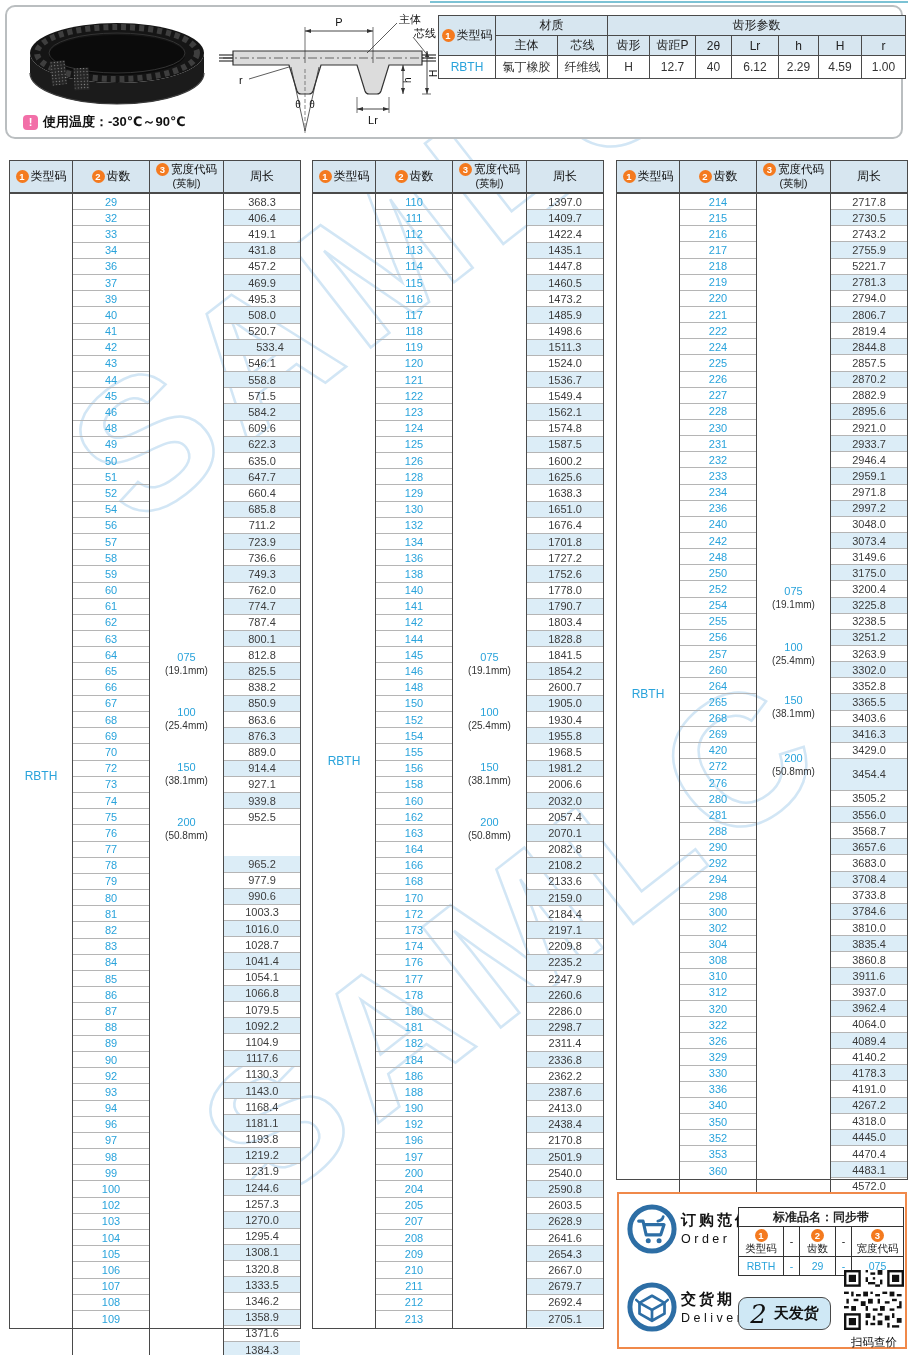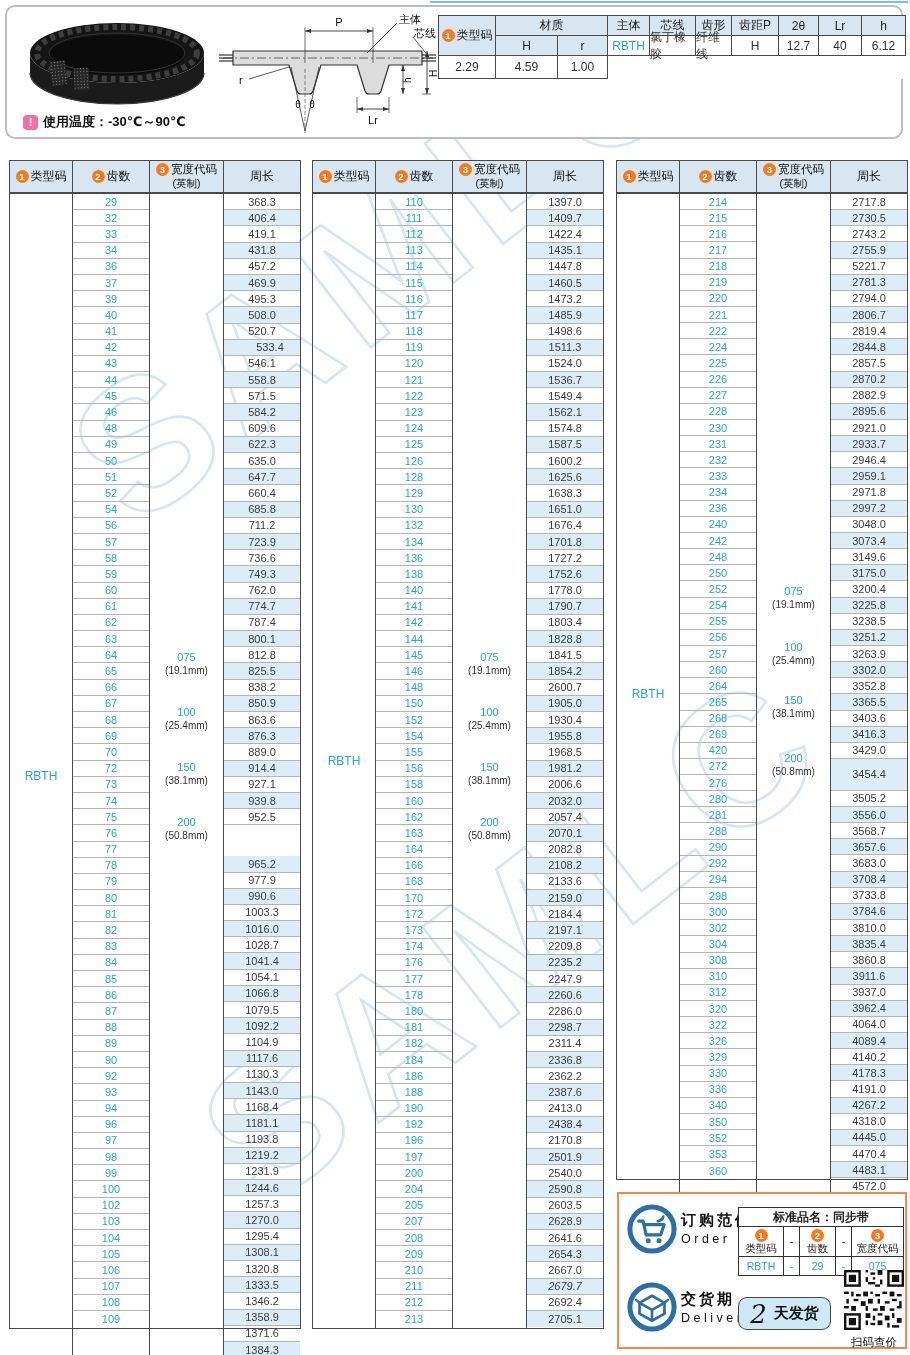--- a/index.html
+++ b/index.html
@@ -170,20 +170,21 @@
         <polygon points="212,81 210,75 214,75" fill="#333"></polygon>
       <text x="222" y="64" font-size="10" fill="#111" transform="rotate(-90 222 64)">H</text>
     </svg>
 
     <div class="spec">
       <div class="sh c-type">
         <span class="cnum">1</span>
         <span>类型码</span>
       </div>
       <div class="sh c-mat">材质</div>
+      <div class="sh c-tooth">齿形参数</div>
       <div class="sh">主体</div>
       <div class="sh">芯线</div>
       <div class="sh">齿形</div>
       <div class="sh">齿距P</div>
       <div class="sh">2θ</div>
       <div class="sh">Lr</div>
       <div class="sh">h</div>
       <div class="sh">H</div>
       <div class="sh">r</div>
       <div class="sd blue">RBTH</div>
@@ -561,21 +562,21 @@
           <div class="cell len zebra" style="height: 16.2px;">2438.4</div>
           <div class="cell len" style="height: 16.2px;">2170.8</div>
           <div class="cell len zebra" style="height: 16.2px;">2501.9</div>
           <div class="cell len" style="height: 16.2px;">2540.0</div>
           <div class="cell len zebra" style="height: 16.2px;">2590.8</div>
           <div class="cell len" style="height: 16.2px;">2603.5</div>
           <div class="cell len zebra" style="height: 16.2px;">2628.9</div>
           <div class="cell len" style="height: 16.2px;">2641.6</div>
           <div class="cell len zebra" style="height: 16.2px;">2654.3</div>
           <div class="cell len" style="height: 16.2px;">2667.0</div>
-          <div class="cell len zebra" style="height: 16.2px; font-style: italic;">2679.7</div>
+          <div class="cell len zebra" style="height: 16.2px;">2679.7</div>
           <div class="cell len" style="height: 16.2px;">2692.4</div>
           <div class="cell len zebra" style="height: 16.2px;">2705.1</div>
         </div>
     </div>
   </div>
 
   <div class="dtable" style="left:616px;top:160px;">
     <div class="dhead">
       <div>
           <span class="cnum">1</span>

